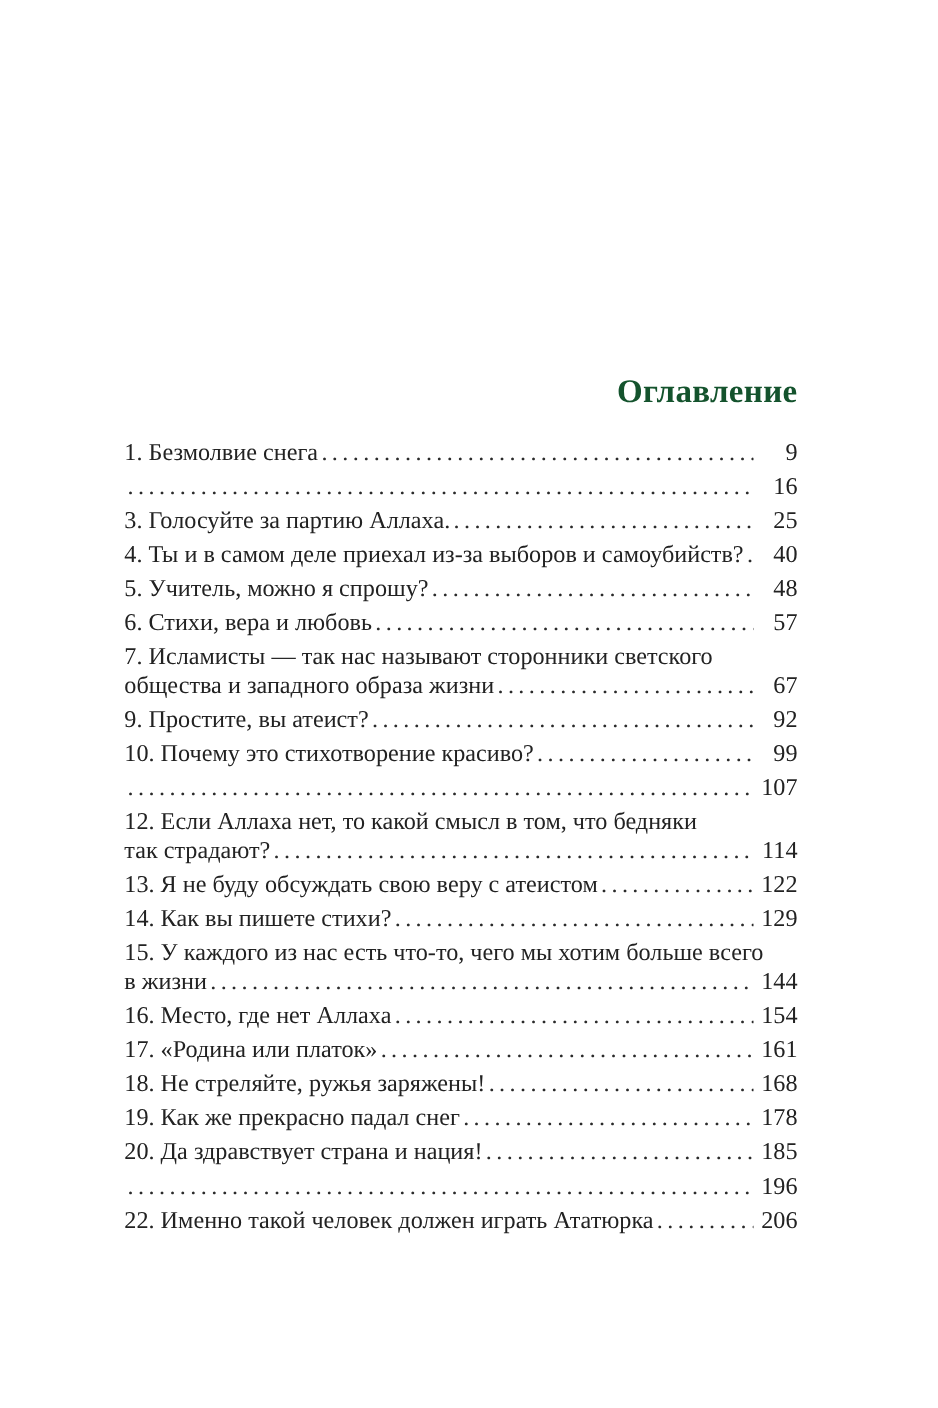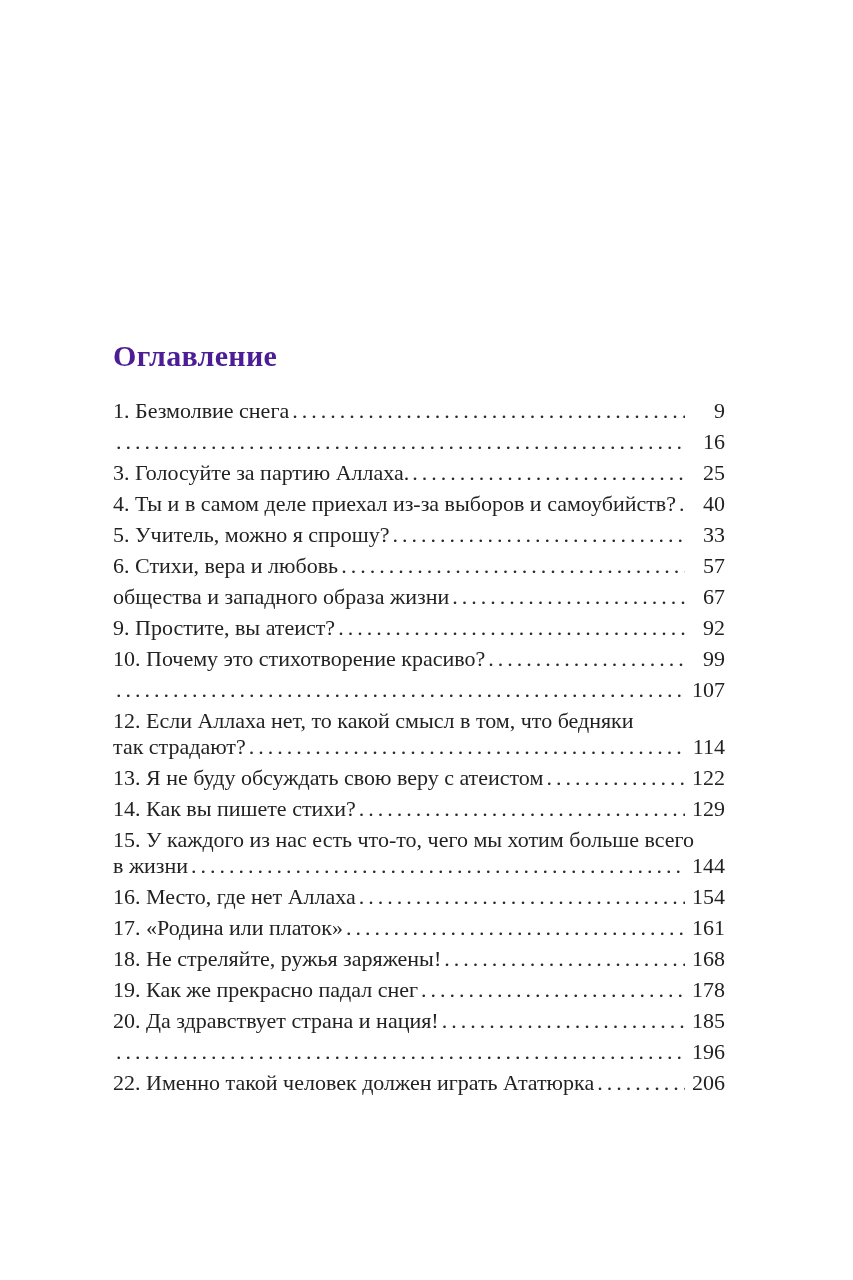--- a/index.html
+++ b/index.html
@@ -18,24 +18,24 @@
   .toc-block {
     position: absolute;
     left: 113px;
     top: 338px;
     width: 612px;
   }
   .toc-title {
     font-size: 30px;
     line-height: 36px;
     font-weight: bold;
-    text-align: left;
+    text-align: right;
     margin: 0 0 24px 0;
     letter-spacing: 0.3px;
-    color: #4c1d95;
+    color: #14532d;
   }
   .toc-entry {
     margin: 0 0 5px 0;
   }
   .toc-line {
     font-size: 22px;
     line-height: 26px;
     white-space: nowrap;
   }
   .toc-line.with-page {
@@ -101,33 +101,36 @@
       <span class="entry-text">4. Ты и в самом деле приехал из-за выборов и самоубийств?</span>
       <span class="dot-leader"></span>
       <span class="page-num">40</span>
     </div>
   </div>
 
   <div class="toc-entry">
     <div class="toc-line with-page">
       <span class="entry-text">5. Учитель, можно я спрошу?</span>
       <span class="dot-leader"></span>
-      <span class="page-num">33</span>
+      <span class="page-num">48</span>
     </div>
   </div>
 
   <div class="toc-entry">
     <div class="toc-line with-page">
       <span class="entry-text">6. Стихи, вера и любовь</span>
       <span class="dot-leader"></span>
       <span class="page-num">57</span>
     </div>
   </div>
 
   <div class="toc-entry">
+    <div class="toc-line">
+      <span class="entry-text">7. Исламисты — так нас называют сторонники светского</span>
+    </div>
     <div class="toc-line with-page">
       <span class="entry-text">общества и западного образа жизни</span>
       <span class="dot-leader"></span>
       <span class="page-num">67</span>
     </div>
   </div>
 
 
   <div class="toc-entry">
     <div class="toc-line with-page">

